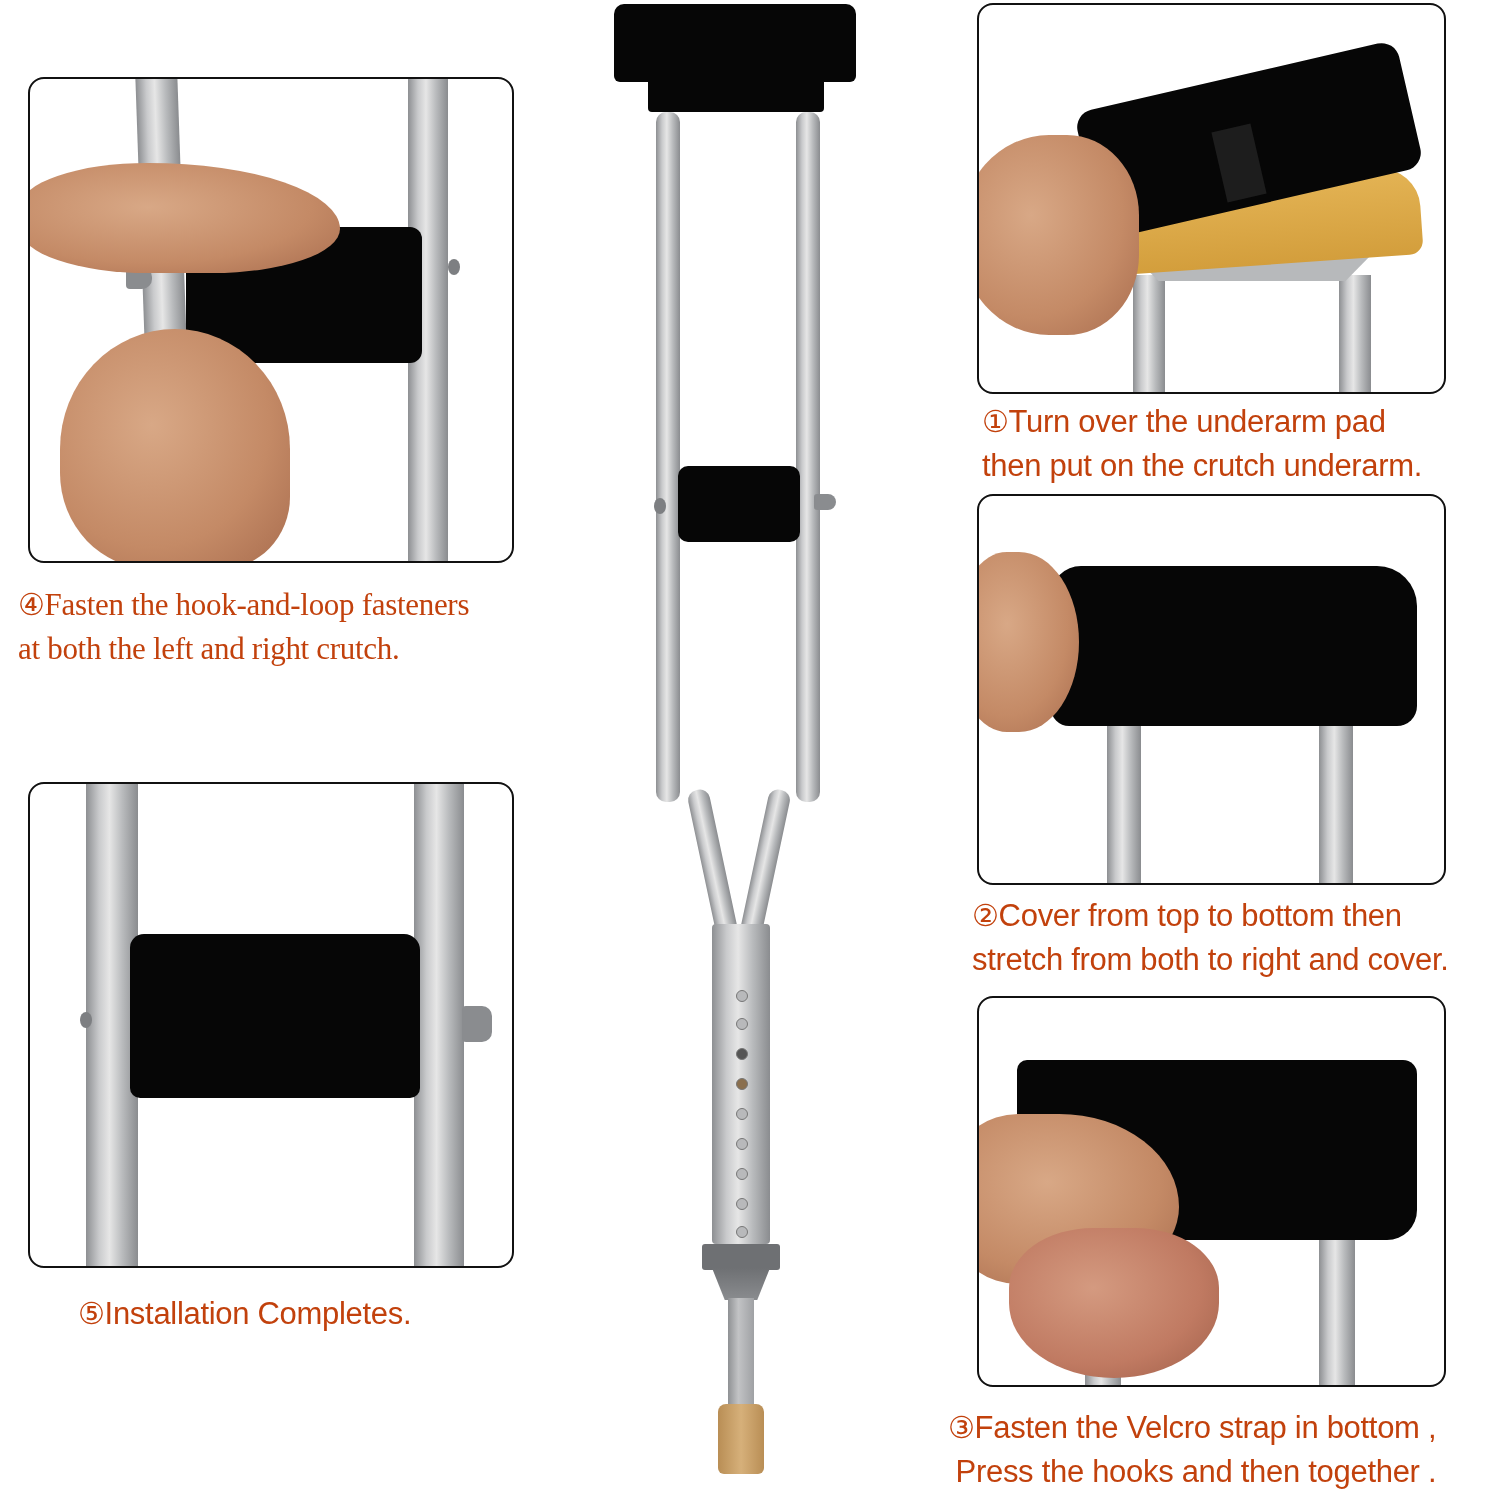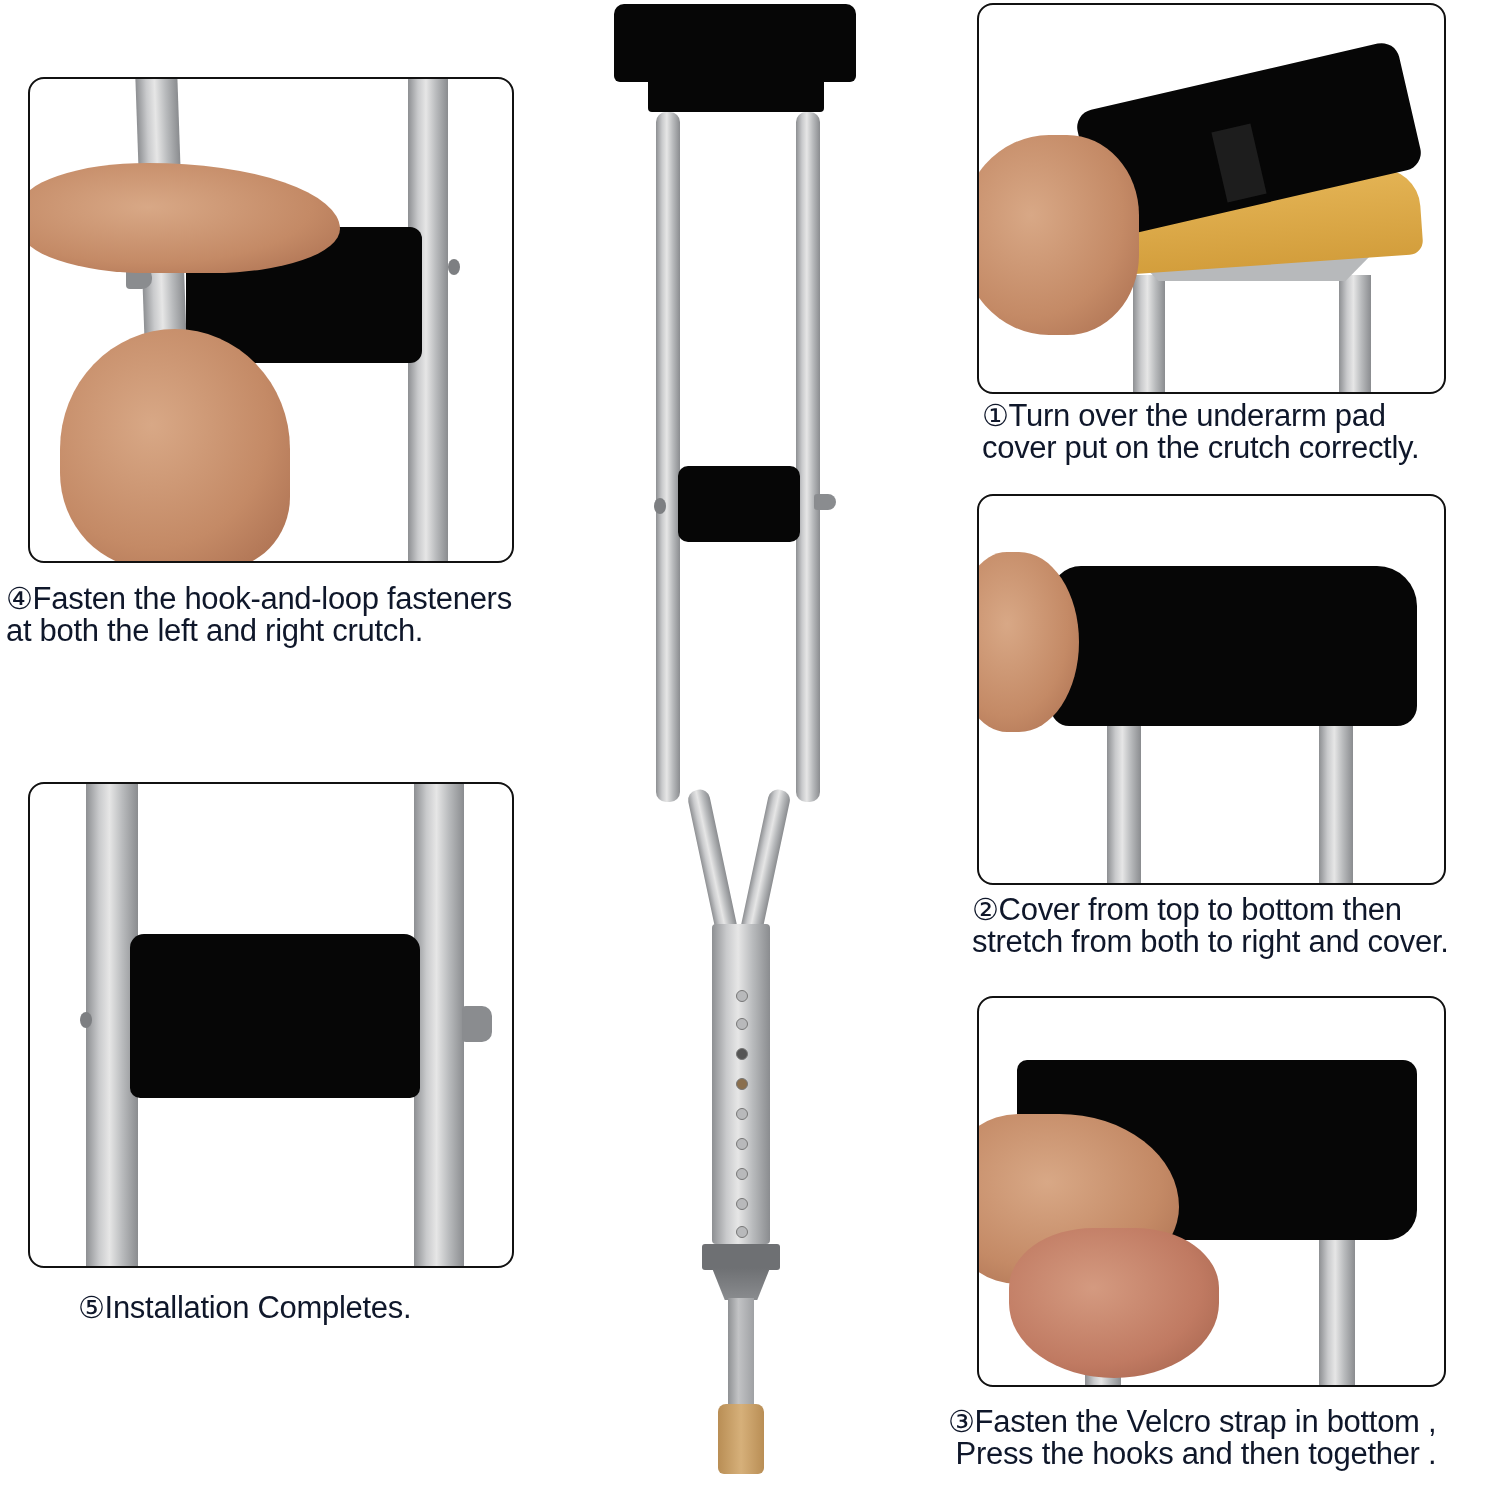--- a/index.html
+++ b/index.html
@@ -1,18 +1,18 @@
 <!DOCTYPE html>
 <html><head>
 <meta charset="utf-8">
 <style>
   html, body { margin:0; padding:0; background:#ffffff; }
   body { width:1500px; height:1491px; position:relative; overflow:hidden; font-family:"Liberation Sans", "DejaVu Sans", sans-serif; }
   .panel { position:absolute; border:2px solid #111; border-radius:16px; background:#fff; overflow:hidden; box-sizing:border-box; }
-  .caption { position:absolute; color:#0f172a; font-size:31px; line-height:32px; letter-spacing:-0.3px; white-space:nowrap; }
+  .caption { position:absolute; color:#c2410c; font-size:31px; line-height:44px; letter-spacing:-0.3px; white-space:nowrap; }
   .caption .num { font-size:30px; }
   .tube { position:absolute; background:linear-gradient(90deg,#8d8f92 0%,#c9cacc 25%,#e6e6e6 45%,#b9bbbd 70%,#8a8c8f 100%); }
   .pad { position:absolute; background:#060606; }
   .skin { position:absolute; background:radial-gradient(ellipse at 40% 40%, #d8a886 0%, #c48a66 60%, #a86c4e 100%); }
   .wingnut { position:absolute; width:26px; height:22px; background:#8a8c8f; border-radius:4px 10px 10px 4px; }
   .bolt { position:absolute; width:12px; height:16px; background:#7d7f82; border-radius:50%; }
   .hole { position:absolute; width:10px; height:10px; border-radius:50%; border:1px solid #777; background:#b8b9bb; }
 </style>
 </head>
 <body>
@@ -55,21 +55,21 @@
   <div class="tube" style="left:154px;top:270px;width:32px;height:130px;"></div>
   <div class="tube" style="left:360px;top:270px;width:32px;height:130px;"></div>
   <div style="position:absolute;left:150px;top:246px;width:246px;height:30px;background:#b7b9bb;clip-path:polygon(0 0,100% 0,88% 100%,12% 100%);"></div>
   <div style="position:absolute;left:124px;top:172px;width:318px;height:88px;background:linear-gradient(#e4b455,#d39e3c);border-radius:30px 40px 14px 14px;transform:rotate(-4deg);"></div>
   <div class="pad" style="left:105px;top:70px;width:330px;height:130px;border-radius:18px;transform:rotate(-13deg);"></div>
   <div style="position:absolute;left:240px;top:122px;width:40px;height:72px;background:#1d1d1d;transform:rotate(-13deg);"></div>
   <div class="skin" style="left:-20px;top:130px;width:180px;height:200px;border-radius:50% 40% 40% 50%;"></div>
 </div>
 <div class="caption" style="left:982px;top:400px;">
   <div><span class="num">①</span><span>Turn over the underarm pad</span></div>
-  <div>cover put on the crutch correctly.</div>
+  <div>then put on the crutch underarm.</div>
 </div>
 
 <div class="panel" style="left:977px;top:494px;width:469px;height:391px;">
   <div class="tube" style="left:128px;top:220px;width:34px;height:180px;"></div>
   <div class="tube" style="left:340px;top:220px;width:34px;height:180px;"></div>
   <div class="pad" style="left:72px;top:70px;width:366px;height:160px;border-radius:30px 40px 20px 18px;"></div>
   <div class="skin" style="left:-20px;top:56px;width:120px;height:180px;border-radius:40% 50% 50% 40%;"></div>
 </div>
 <div class="caption" style="left:948px;top:894px;margin-left:24px;">
   <div><span class="num">②</span><span>Cover from top to bottom then</span></div>
@@ -90,21 +90,21 @@
 
 <div class="panel" style="left:28px;top:77px;width:486px;height:486px;">
   <div class="tube" style="left:114px;top:-4px;width:42px;height:500px;transform:rotate(-2deg);"></div>
   <div class="tube" style="left:378px;top:-4px;width:40px;height:500px;"></div>
   <div class="pad" style="left:156px;top:148px;width:236px;height:136px;border-radius:12px;"></div>
   <div class="wingnut" style="left:96px;top:188px;"></div>
   <div class="bolt" style="left:418px;top:180px;"></div>
   <div class="skin" style="left:-10px;top:84px;width:320px;height:110px;border-radius:40% 60% 40% 40%;"></div>
   <div class="skin" style="left:30px;top:250px;width:230px;height:240px;border-radius:50% 50% 30% 40%;"></div>
 </div>
-<div class="caption" style="left:6px;top:583px;">
+<div class="caption" style="left:18px;top:583px;font-family:Liberation Serif, serif;">
   <div><span class="num">④</span><span>Fasten the hook-and-loop fasteners</span></div>
   <div>at both the left and right crutch.</div>
 </div>
 
 <div class="panel" style="left:28px;top:782px;width:486px;height:486px;">
   <div class="tube" style="left:56px;top:-4px;width:52px;height:500px;"></div>
   <div class="tube" style="left:384px;top:-4px;width:50px;height:500px;"></div>
   <div class="pad" style="left:100px;top:150px;width:290px;height:164px;border-radius:14px 16px 10px 10px;"></div>
   <div class="bolt" style="left:50px;top:228px;"></div>
   <div class="wingnut" style="left:432px;top:222px;width:30px;height:36px;"></div>

